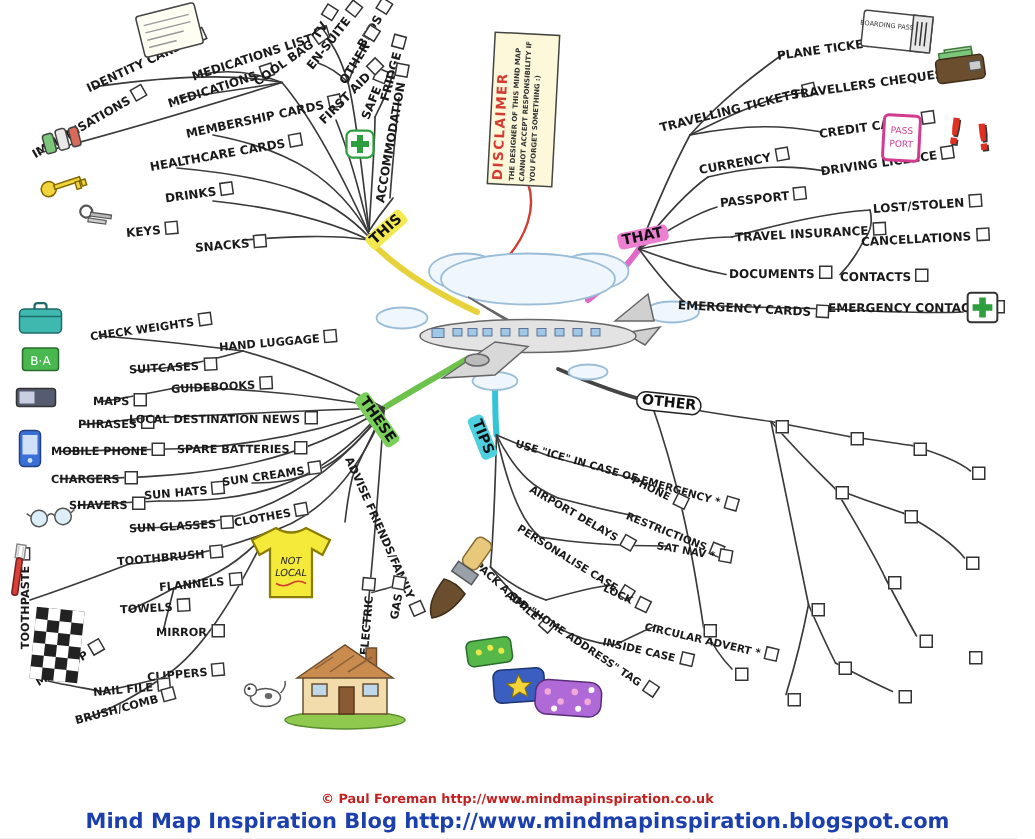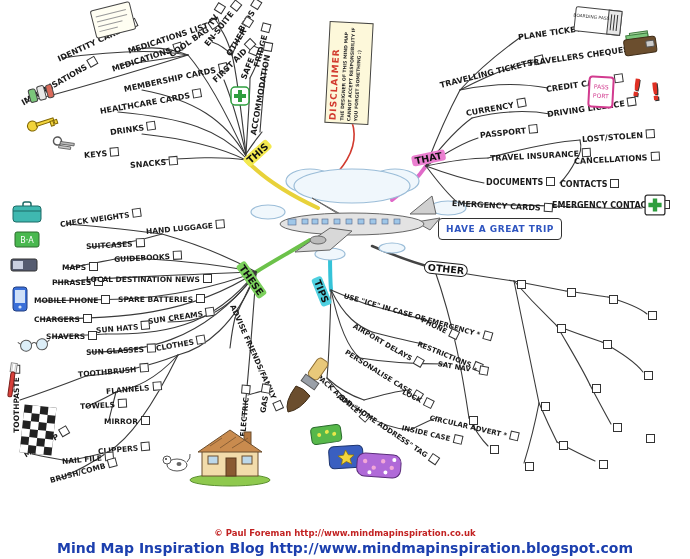--- a/index.html
+++ b/index.html
@@ -185,21 +185,20 @@
         <rect x="334" y="219" width="6" height="5"></rect>
         <rect x="346" y="219" width="6" height="5"></rect>
         <rect x="358" y="219" width="6" height="5"></rect>
         <rect x="370" y="219" width="6" height="5"></rect>
         <rect x="382" y="219" width="6" height="5"></rect>
         <rect x="394" y="219" width="6" height="5"></rect>
       </g>
     </g>
   </svg>
 
-  <div class="banner">HAVE A GREAT TRIP</div>
 
   <div class="note">
     <div class="title">DISCLAIMER</div>
     <div class="body">THE DESIGNER OF THIS MIND MAP CANNOT ACCEPT RESPONSIBILITY IF YOU FORGET SOMETHING :)</div>
   </div>
 
   <div id="items">
       <div class="branch-label" style="left: 246px; top: 158px; transform: rotate(-42deg); background: rgb(243, 233, 79);">THIS</div>
       <div class="item b-this" style="left: 84px; top: 150px; transform: rotate(-5deg);"><span>KEYS</span><span class="cb"></span></div>
       <div class="item b-this" style="left: 130px; top: 160px; transform: rotate(-5deg);"><span>SNACKS</span><span class="cb"></span></div>
@@ -379,20 +378,28 @@
           <rect x="24" y="16" width="8" height="8"></rect>
           <rect x="0" y="24" width="8" height="8"></rect>
           <rect x="16" y="24" width="8" height="8"></rect>
           <rect x="8" y="32" width="8" height="8"></rect>
           <rect x="24" y="32" width="8" height="8"></rect>
           <rect x="0" y="40" width="8" height="8"></rect>
           <rect x="16" y="40" width="8" height="8"></rect>
         </g>
       </svg>
   </div>
+  <div class="ic" style="left:166px;top:350px;width:56px;height:50px">
+    <svg viewBox="0 0 56 50">
+        <path d="M18 2 L2 10 L7 20 L14 16 L14 48 L42 48 L42 16 L49 20 L54 10 L38 2 Q28 8 18 2 Z" fill="#f5e93a" stroke="#8a7d00" stroke-width="1.5"></path>
+        <text x="28" y="26" font-size="6.5" text-anchor="middle" fill="#222" font-style="italic">NOT</text>
+        <text x="28" y="34" font-size="6.5" text-anchor="middle" fill="#222" font-style="italic">LOCAL</text>
+        <path d="M18 39 q5 3 10 0 q5 -3 10 0" stroke="#d23b2f" fill="none"></path>
+      </svg>
+  </div>
   <div class="ic" style="left:188px;top:424px;width:84px;height:62px">
     <svg viewBox="0 0 84 62">
         <ellipse cx="42" cy="56" rx="40" ry="6" fill="#8fc94e" stroke="#5a8f2e"></ellipse>
         <rect x="56" y="8" width="7" height="14" fill="#b4773f" stroke="#6b4e2e"></rect>
         <rect x="14" y="26" width="56" height="26" fill="#f2dcab" stroke="#6b4e2e"></rect>
         <path d="M10 28 L42 6 L74 28 Z" fill="#c98b4e" stroke="#6b4e2e"></path>
         <path d="M22 22 L34 14 M32 24 L48 13 M44 24 L60 14" stroke="#8a5f35" fill="none"></path>
         <rect x="38" y="34" width="10" height="18" fill="#8a5a32" stroke="#5a3a1e"></rect>
         <rect x="20" y="32" width="10" height="8" fill="#bcd8ea" stroke="#6b4e2e"></rect>
         <rect x="54" y="32" width="10" height="8" fill="#bcd8ea" stroke="#6b4e2e"></rect>

